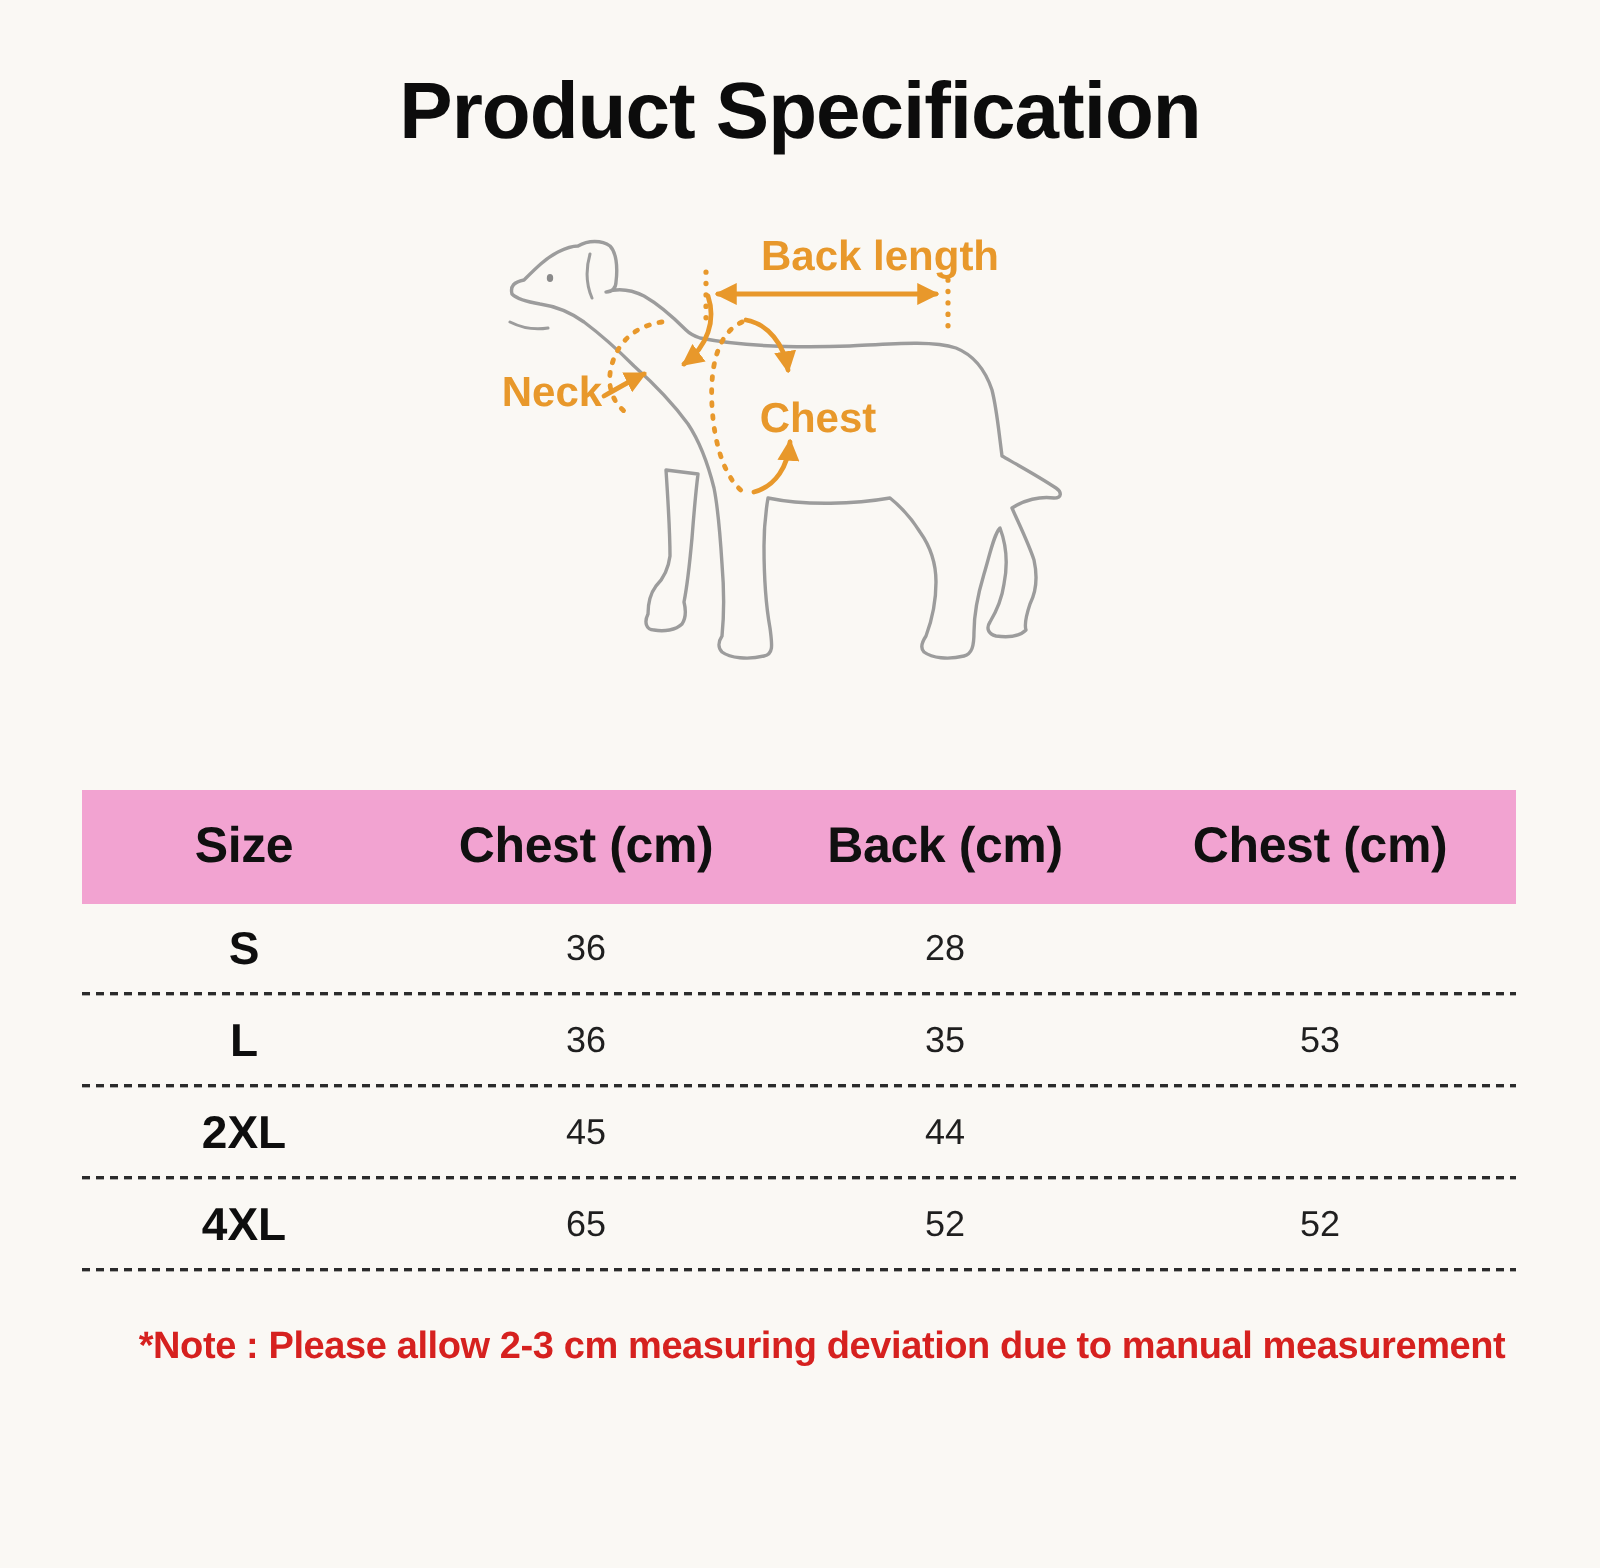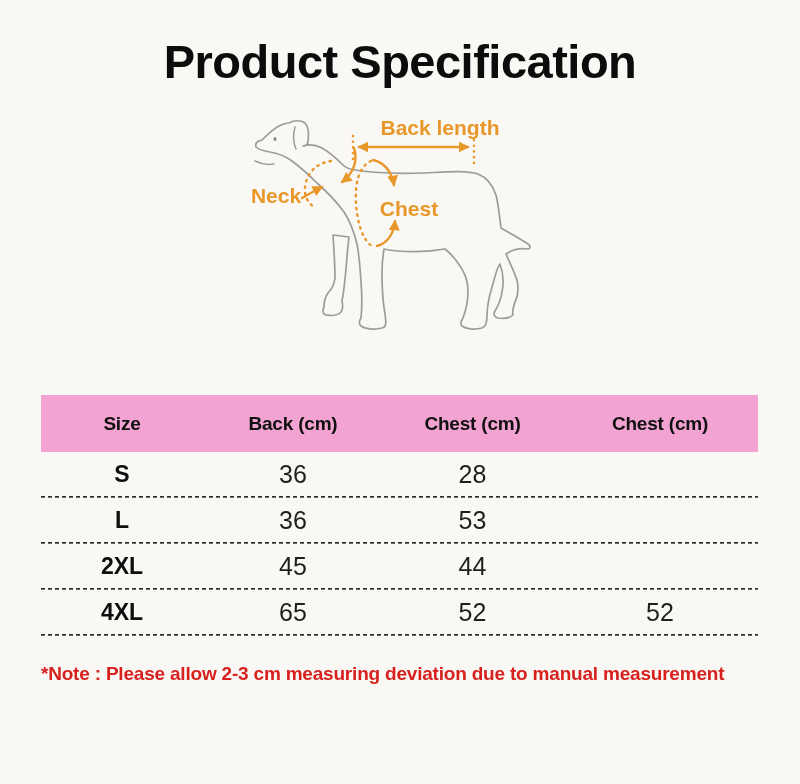--- a/index.html
+++ b/index.html
@@ -3,44 +3,44 @@
 <meta charset="utf-8">
 <style>
   html,body{margin:0;padding:0;}
   body{font-family:"Liberation Sans", sans-serif; background:#e9e9e9;}
   .page{
     position:relative; width:800px; height:784px; margin:0 auto;
     background:#FAF8F4; overflow:hidden;
   }
   .title{
     position:absolute; top:34px; left:0; width:800px;
-    text-align:center; font-size:47px; font-weight:800; color:#0c0c0c;
+    text-align:center; font-size:40px; font-weight:800; color:#0c0c0c;
     letter-spacing:-0.5px;
   }
   .diagram{ position:absolute; left:225px; top:97px; width:330px; height:285px;text-align:center; }
   
   .spec-table{ position:absolute; left:41px; top:395px; width:717px; }
   .thead, .trow{
     display:grid; grid-template-columns:162px 180px 179px 196px;
     align-items:center; text-align:center;
   }
   .thead{ height:57px; background:#F2A3D1; }
-  .th{ font-size:19px; font-weight:bold; color:#101010; letter-spacing:-0.2px;}
+  .th{ font-size:25px; font-weight:bold; color:#101010; letter-spacing:-0.2px;}
   .trow{ height:44px; }
   .cell-size{ font-size:23px; font-weight:bold; color:#0e0e0e; }
-  .cell-val{ font-size:25px; font-weight:400; color:#1f1f1f; }
+  .cell-val{ font-size:18px; font-weight:400; color:#1f1f1f; }
   .sep{
     height:2px; width:717px;
     background-image:repeating-linear-gradient(90deg,#2b2b2b 0 4px,transparent 4px 7px);
     background-position:0 50%; background-size:100% 1.7px; background-repeat:no-repeat;
   }
   .trow:first-of-type{ height:48px; }
   .note{
     position:absolute; left:41px; top:663px; width:740px;
-    font-size:19px; font-weight:bold; color:#D6211F; letter-spacing:-0.2px;
+    font-size:19px; font-weight:bold; color:#D6211F; letter-spacing:-0.2px;text-align:center;
   }
   svg text{ font-family:"Liberation Sans", sans-serif; }
 </style>
 </head>
 <body>
 
 <div class="page">
 
   <div class="title">Product Specification</div>
 
@@ -126,35 +126,36 @@
         <text x="215" y="38">Back length</text>
         <text x="51" y="106">Neck</text>
         <text x="184" y="119">Chest</text>
       </g>
     </svg>
   </div>
 
   <div class="spec-table">
     <div class="thead">
       <div class="th">Size</div>
+      <div class="th">Chest (cm)</div>
       <div class="th">Back (cm)</div>
-      <div class="th">Chest (cm)</div>
       <div class="th">Chest (cm)</div>
     </div>
 
     <div class="trow">
       <div class="cell-size">S</div>
       <div class="cell-val">36</div>
       <div class="cell-val">28</div>
     </div>
     <div class="sep"></div>
 
     <div class="trow">
       <div class="cell-size">L</div>
       <div class="cell-val">36</div>
+      <div class="cell-val">35</div>
       <div class="cell-val">53</div>
     </div>
     <div class="sep"></div>
 
     <div class="trow">
       <div class="cell-size">2XL</div>
       <div class="cell-val">45</div>
       <div class="cell-val">44</div>
     </div>
     <div class="sep"></div>

